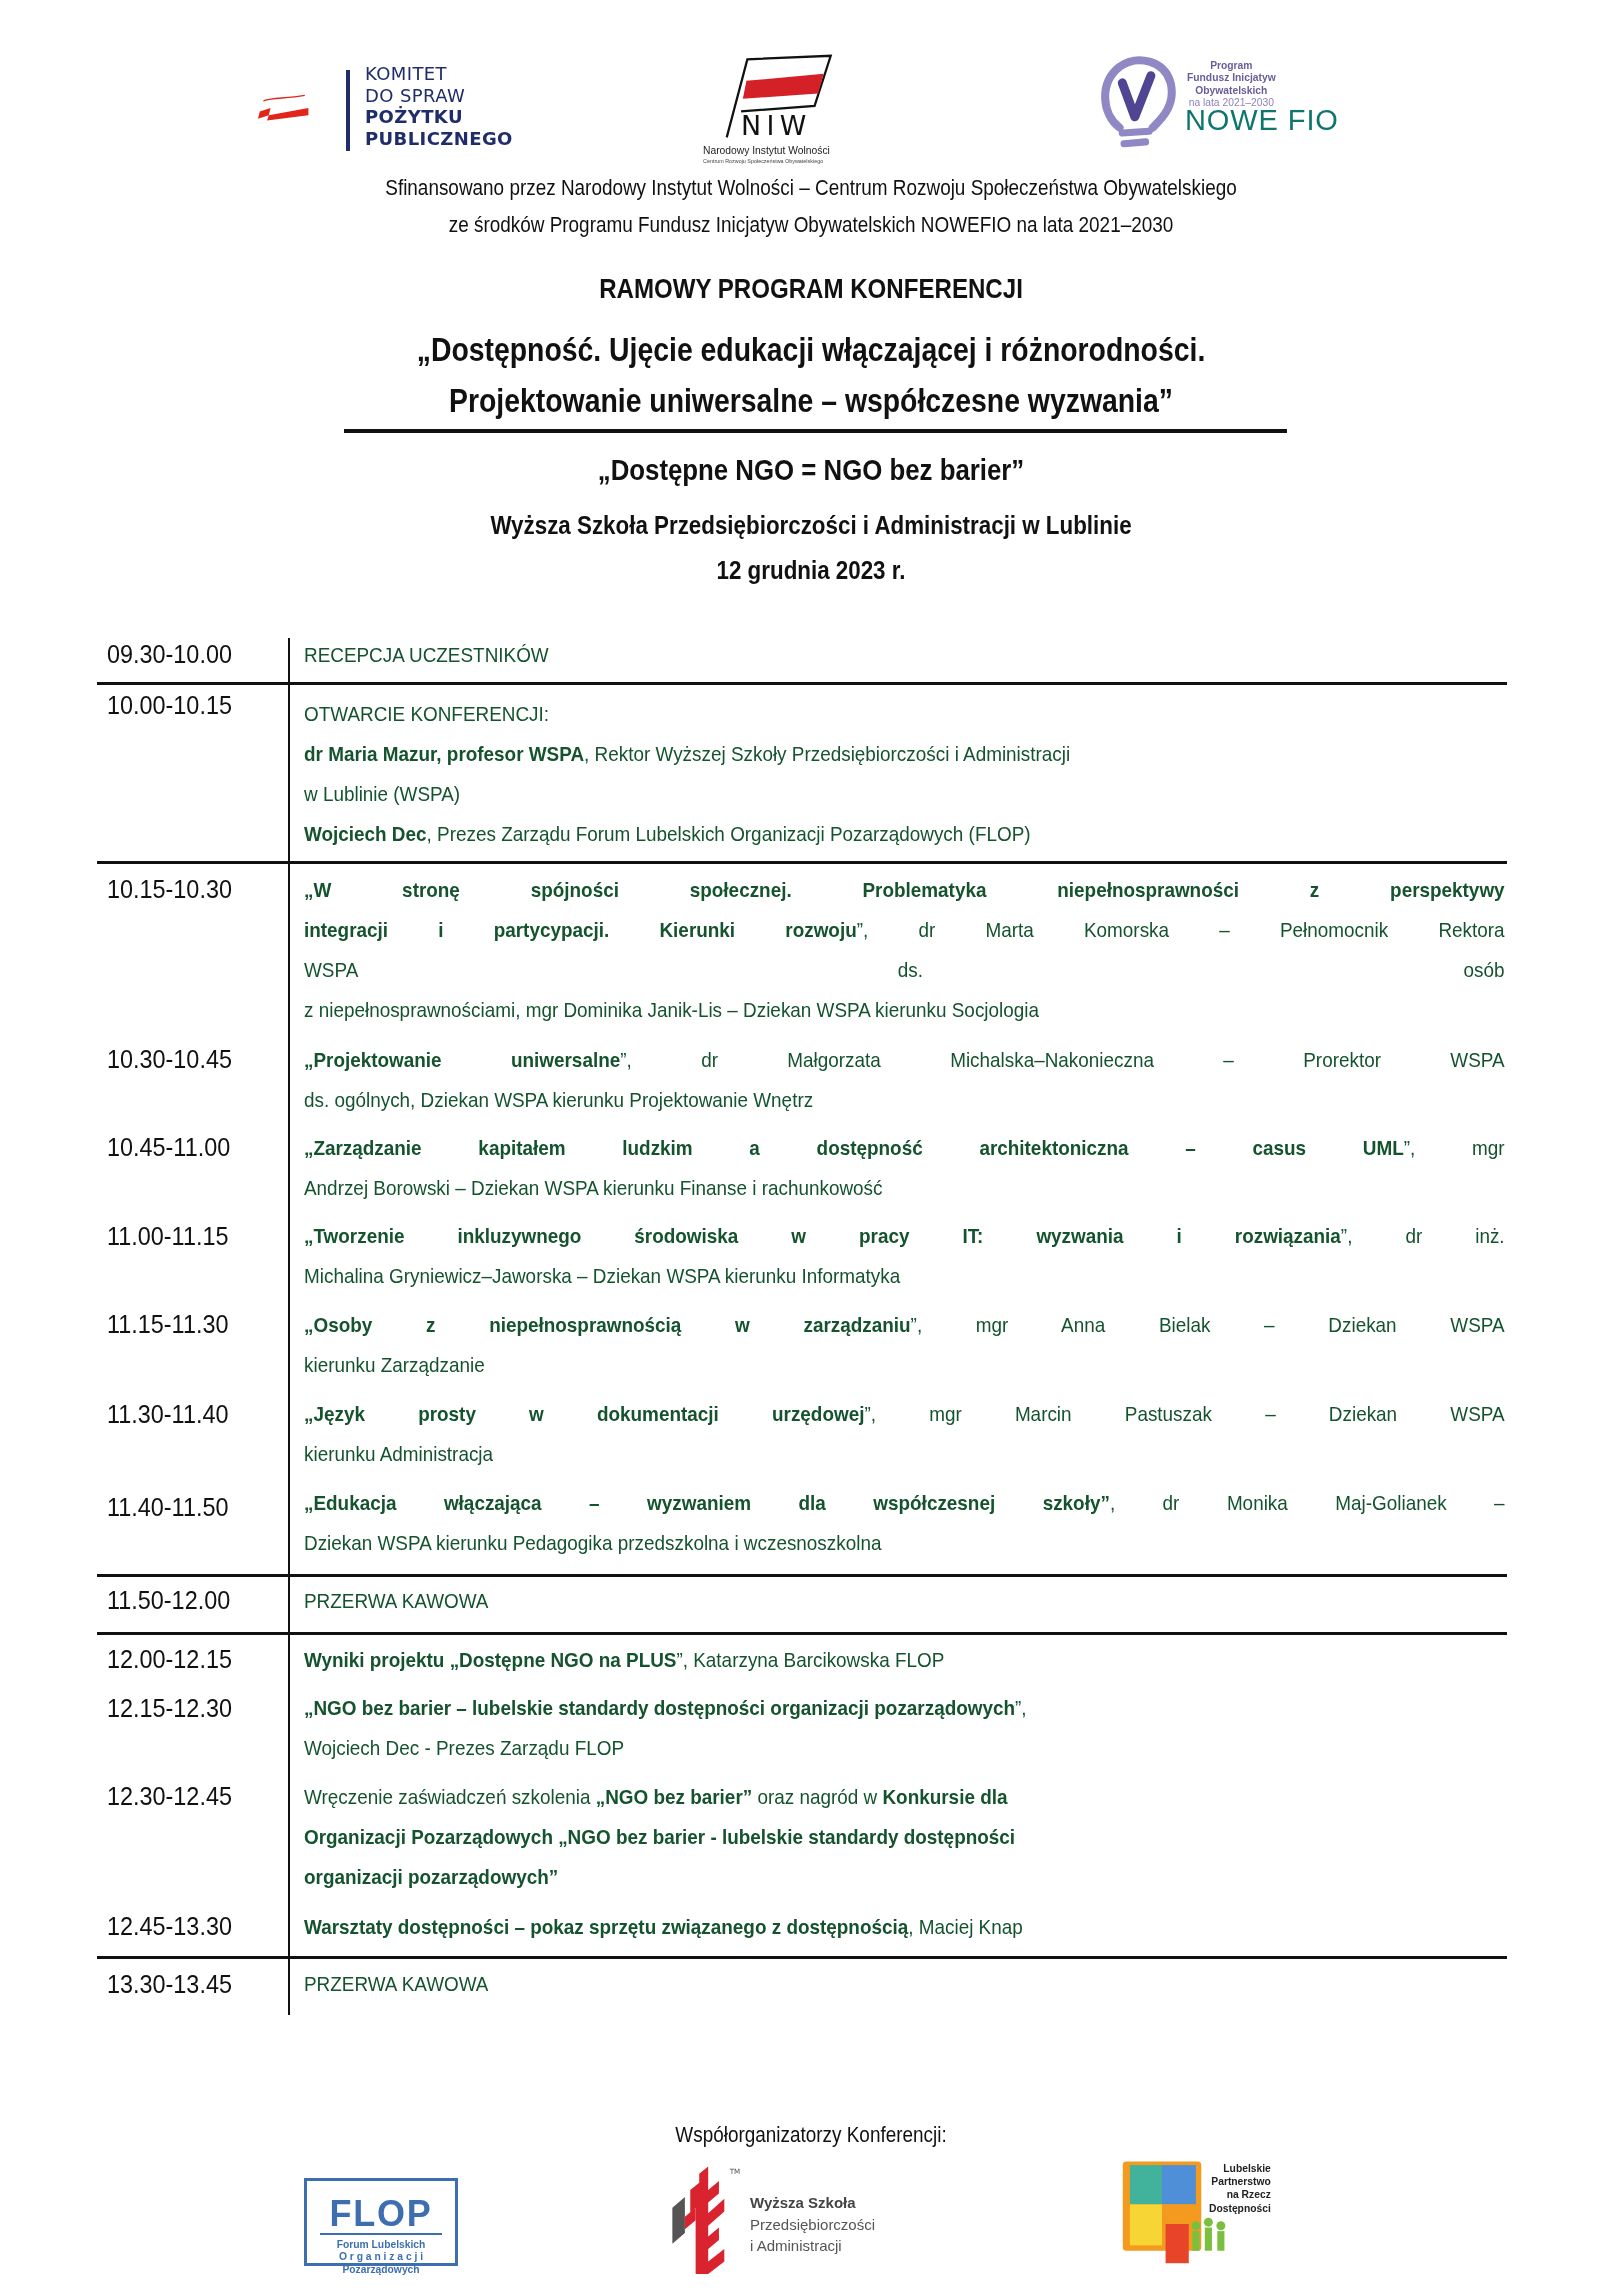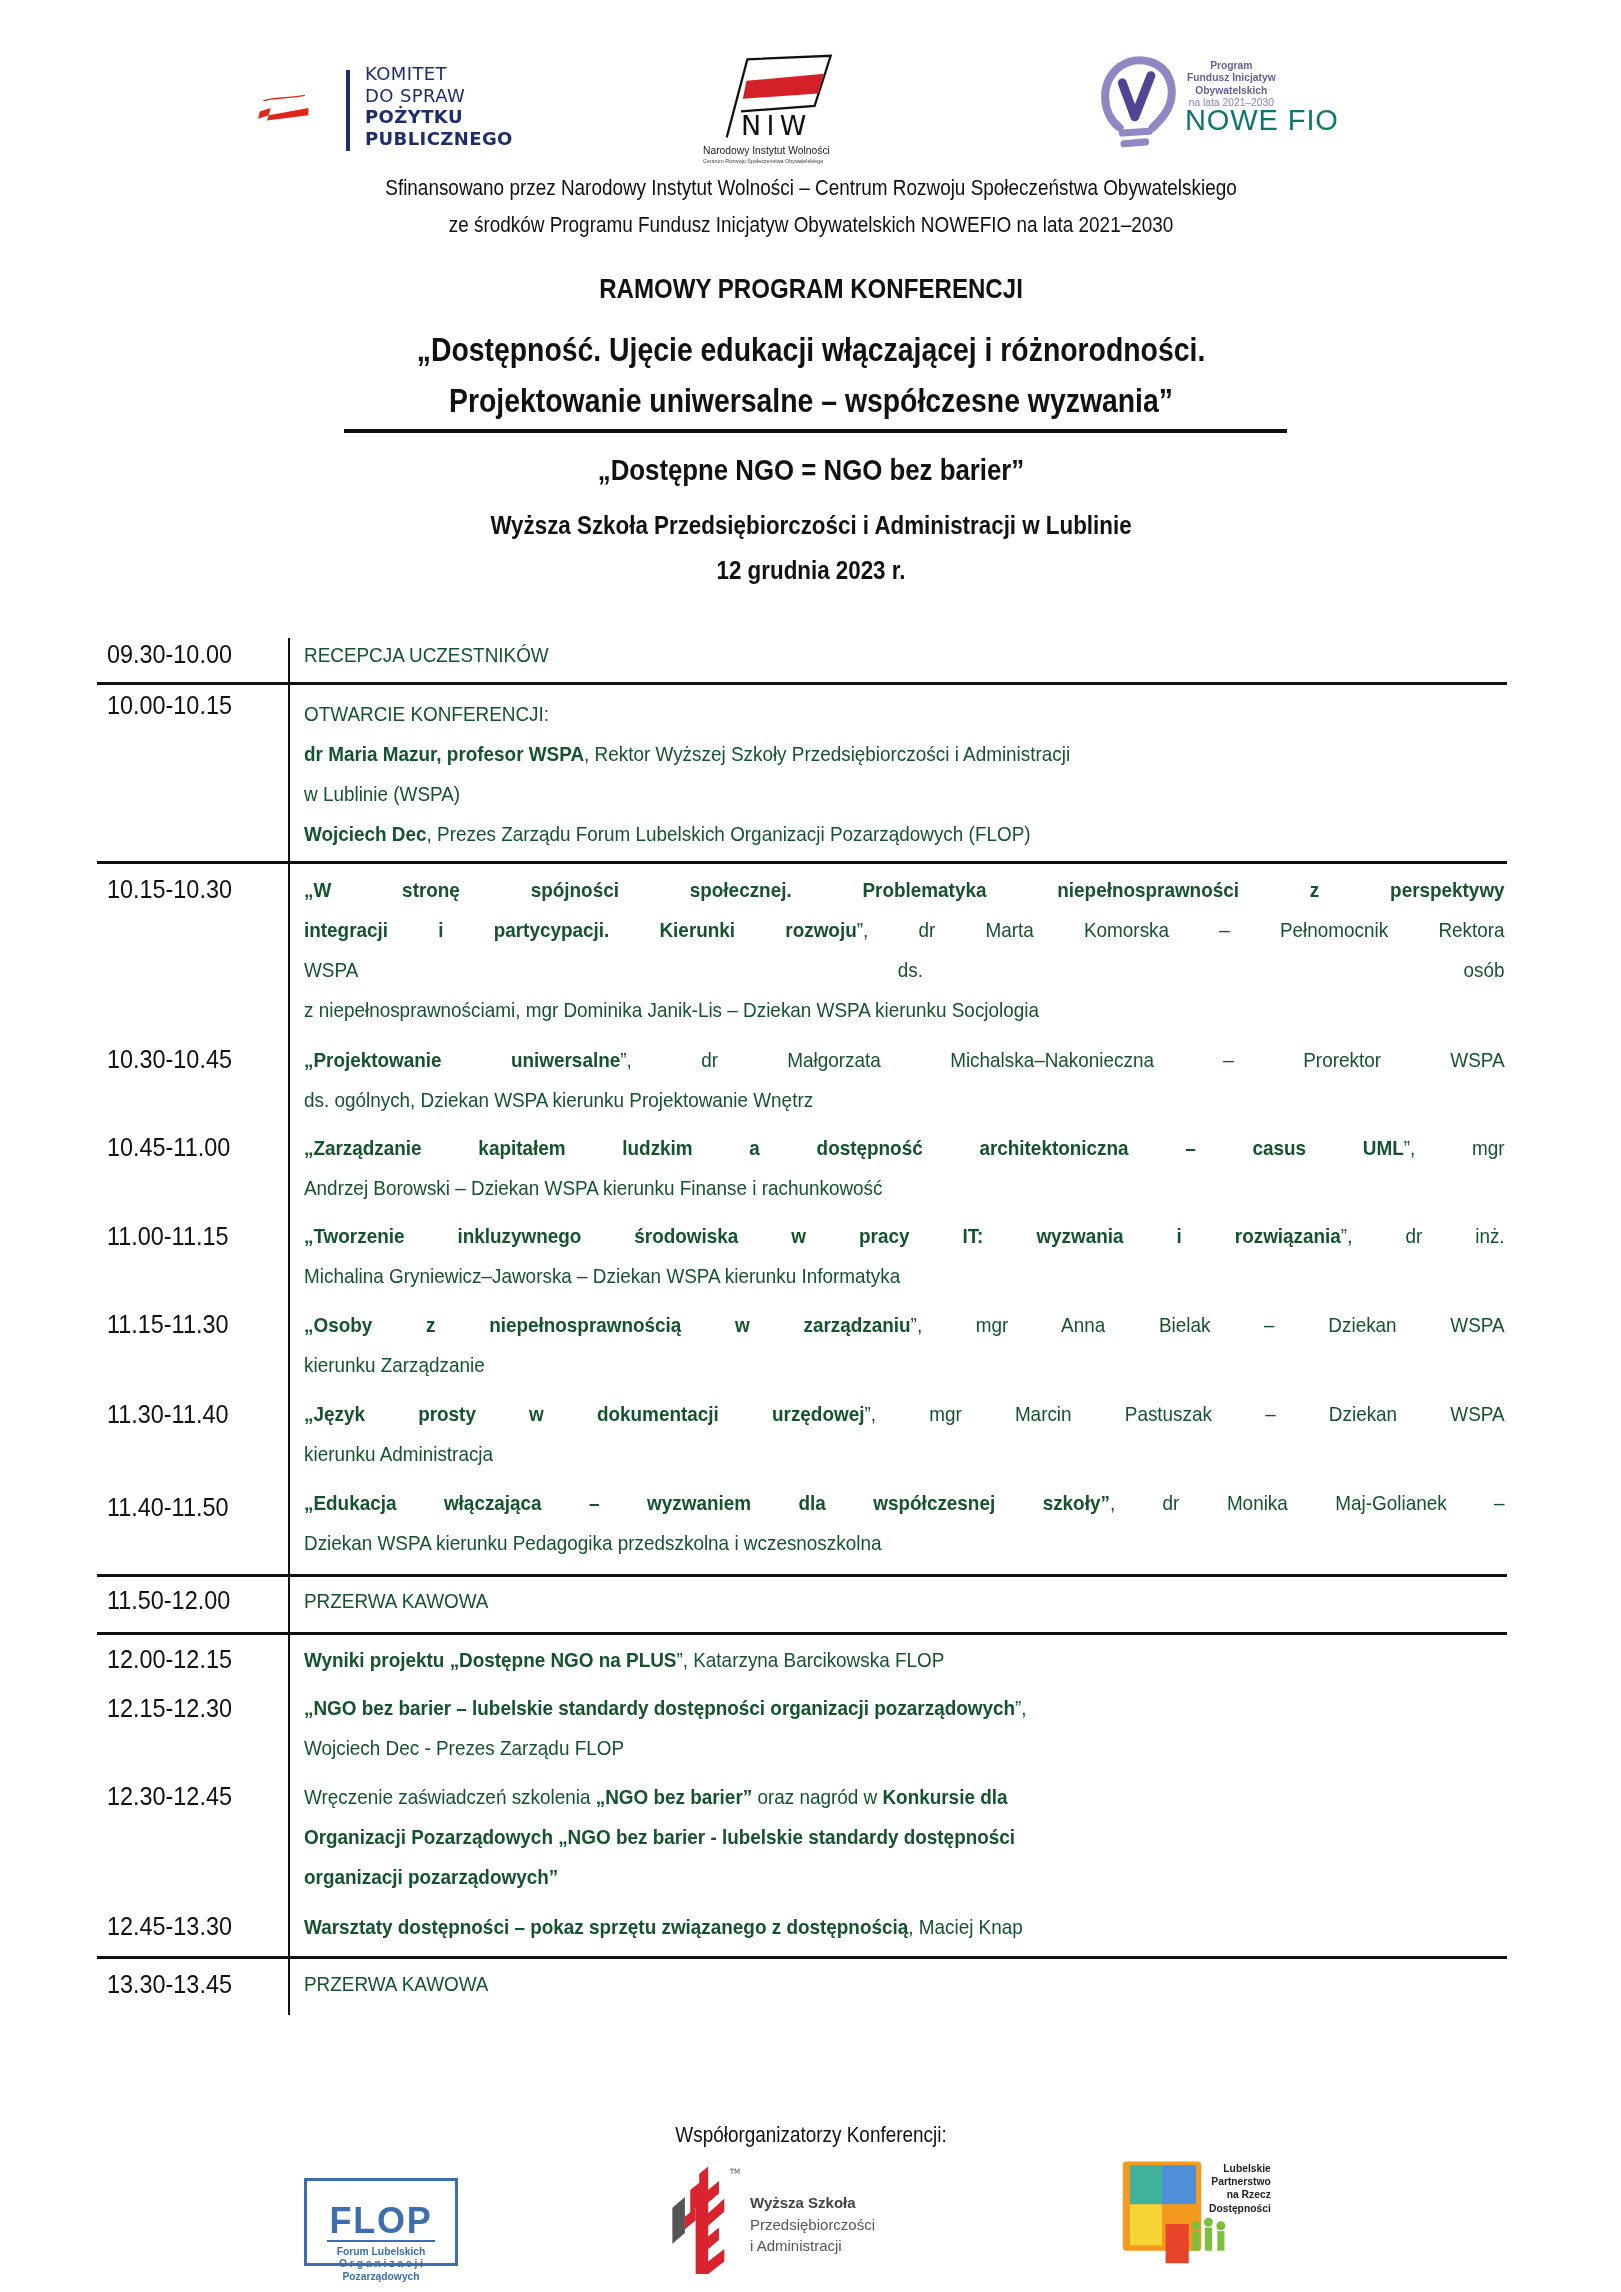--- a/index.html
+++ b/index.html
@@ -35,21 +35,21 @@
   .vdiv { left:288px; top:638px; width:1.8px; height:1377px; background:#111; }
   .hline { left:97px; width:1410px; height:2.7px; background:#111; }
   .time { position:absolute; left:107px; width:179px; font-size:26px; color:#111; white-space:nowrap; transform:scaleX(0.9); transform-origin:left; }
   .cell { position:absolute; left:304px; width:1202px; font-size:21px; line-height:40px; color:#14532d; }
   .cell .in { display:block; width:1334px; transform:scaleX(0.9); transform-origin:left top; }
   .justall { text-align:justify; text-align-last:justify; }
   b { font-weight:bold; }
 
   
   .co-label { font-size:21.5px; transform:scaleX(0.88); transform-origin:center; }
-  .flop { left:304px; top:2178px; width:154px; height:88px; border:3.6px solid #3d6fb0; box-sizing:border-box; padding:20px; }
+  .flop { left:304px; top:2178px; width:154px; height:88px; border:3.6px solid #3d6fb0; box-sizing:border-box; padding:13px; }
   .flop-title { color:#3d6fb0; font-weight:bold; font-size:36px; text-align:center; line-height:39px; letter-spacing:1.8px; border-bottom:2.7px solid #3d6fb0; }
   .flop-sub { color:#3d6fb0; font-weight:bold; font-size:10.3px; text-align:center; line-height:12.5px; margin-top:3.6px; }
   .wsp-logo { left:665px; top:2158px; width:269px; height:116px; }
   .wsp-text { position:absolute; left:85px; top:34px; color:#555; font-size:15px; line-height:21.5px; }
   .wsp-text .bold { font-weight:bold; color:#444; }
   .lpd-logo { left:1121px; top:2158px; width:179px; height:107px; }
   .lpd-text { position:absolute; left:88px; top:3.6px; font-size:10.3px; line-height:13.4px; font-weight:bold; color:#222;text-align:right; }
 </style>
 </head>
 <body>

